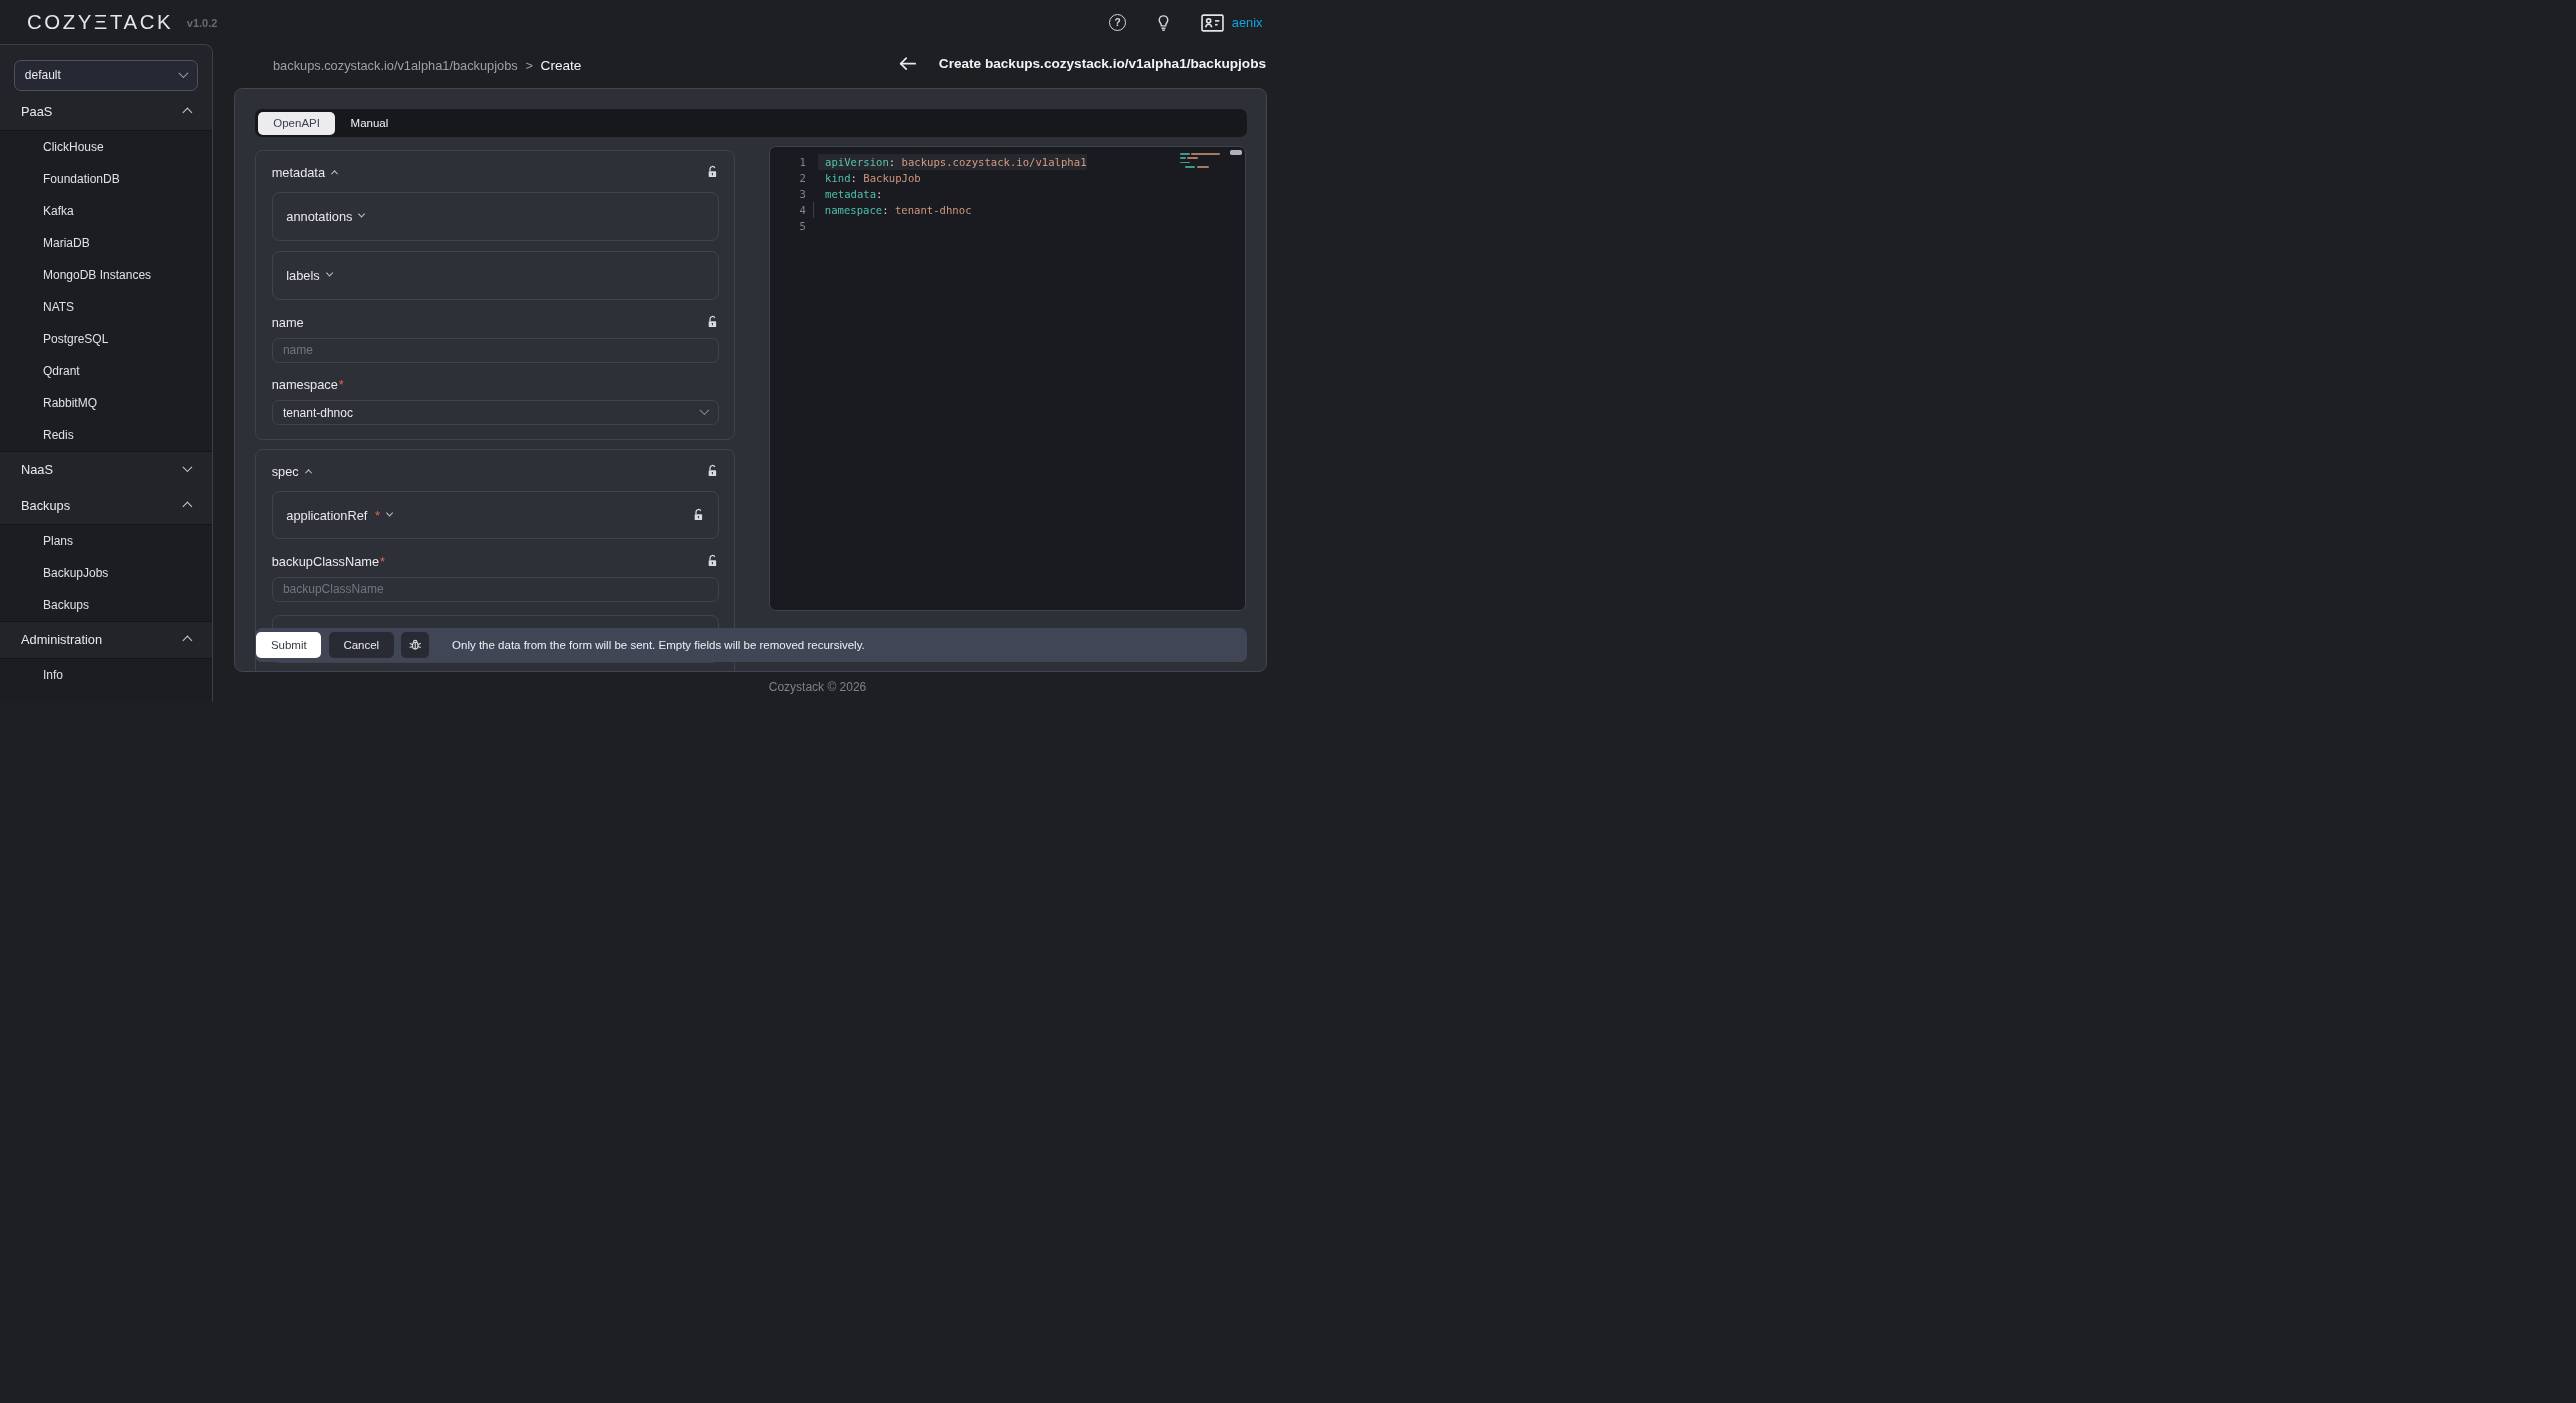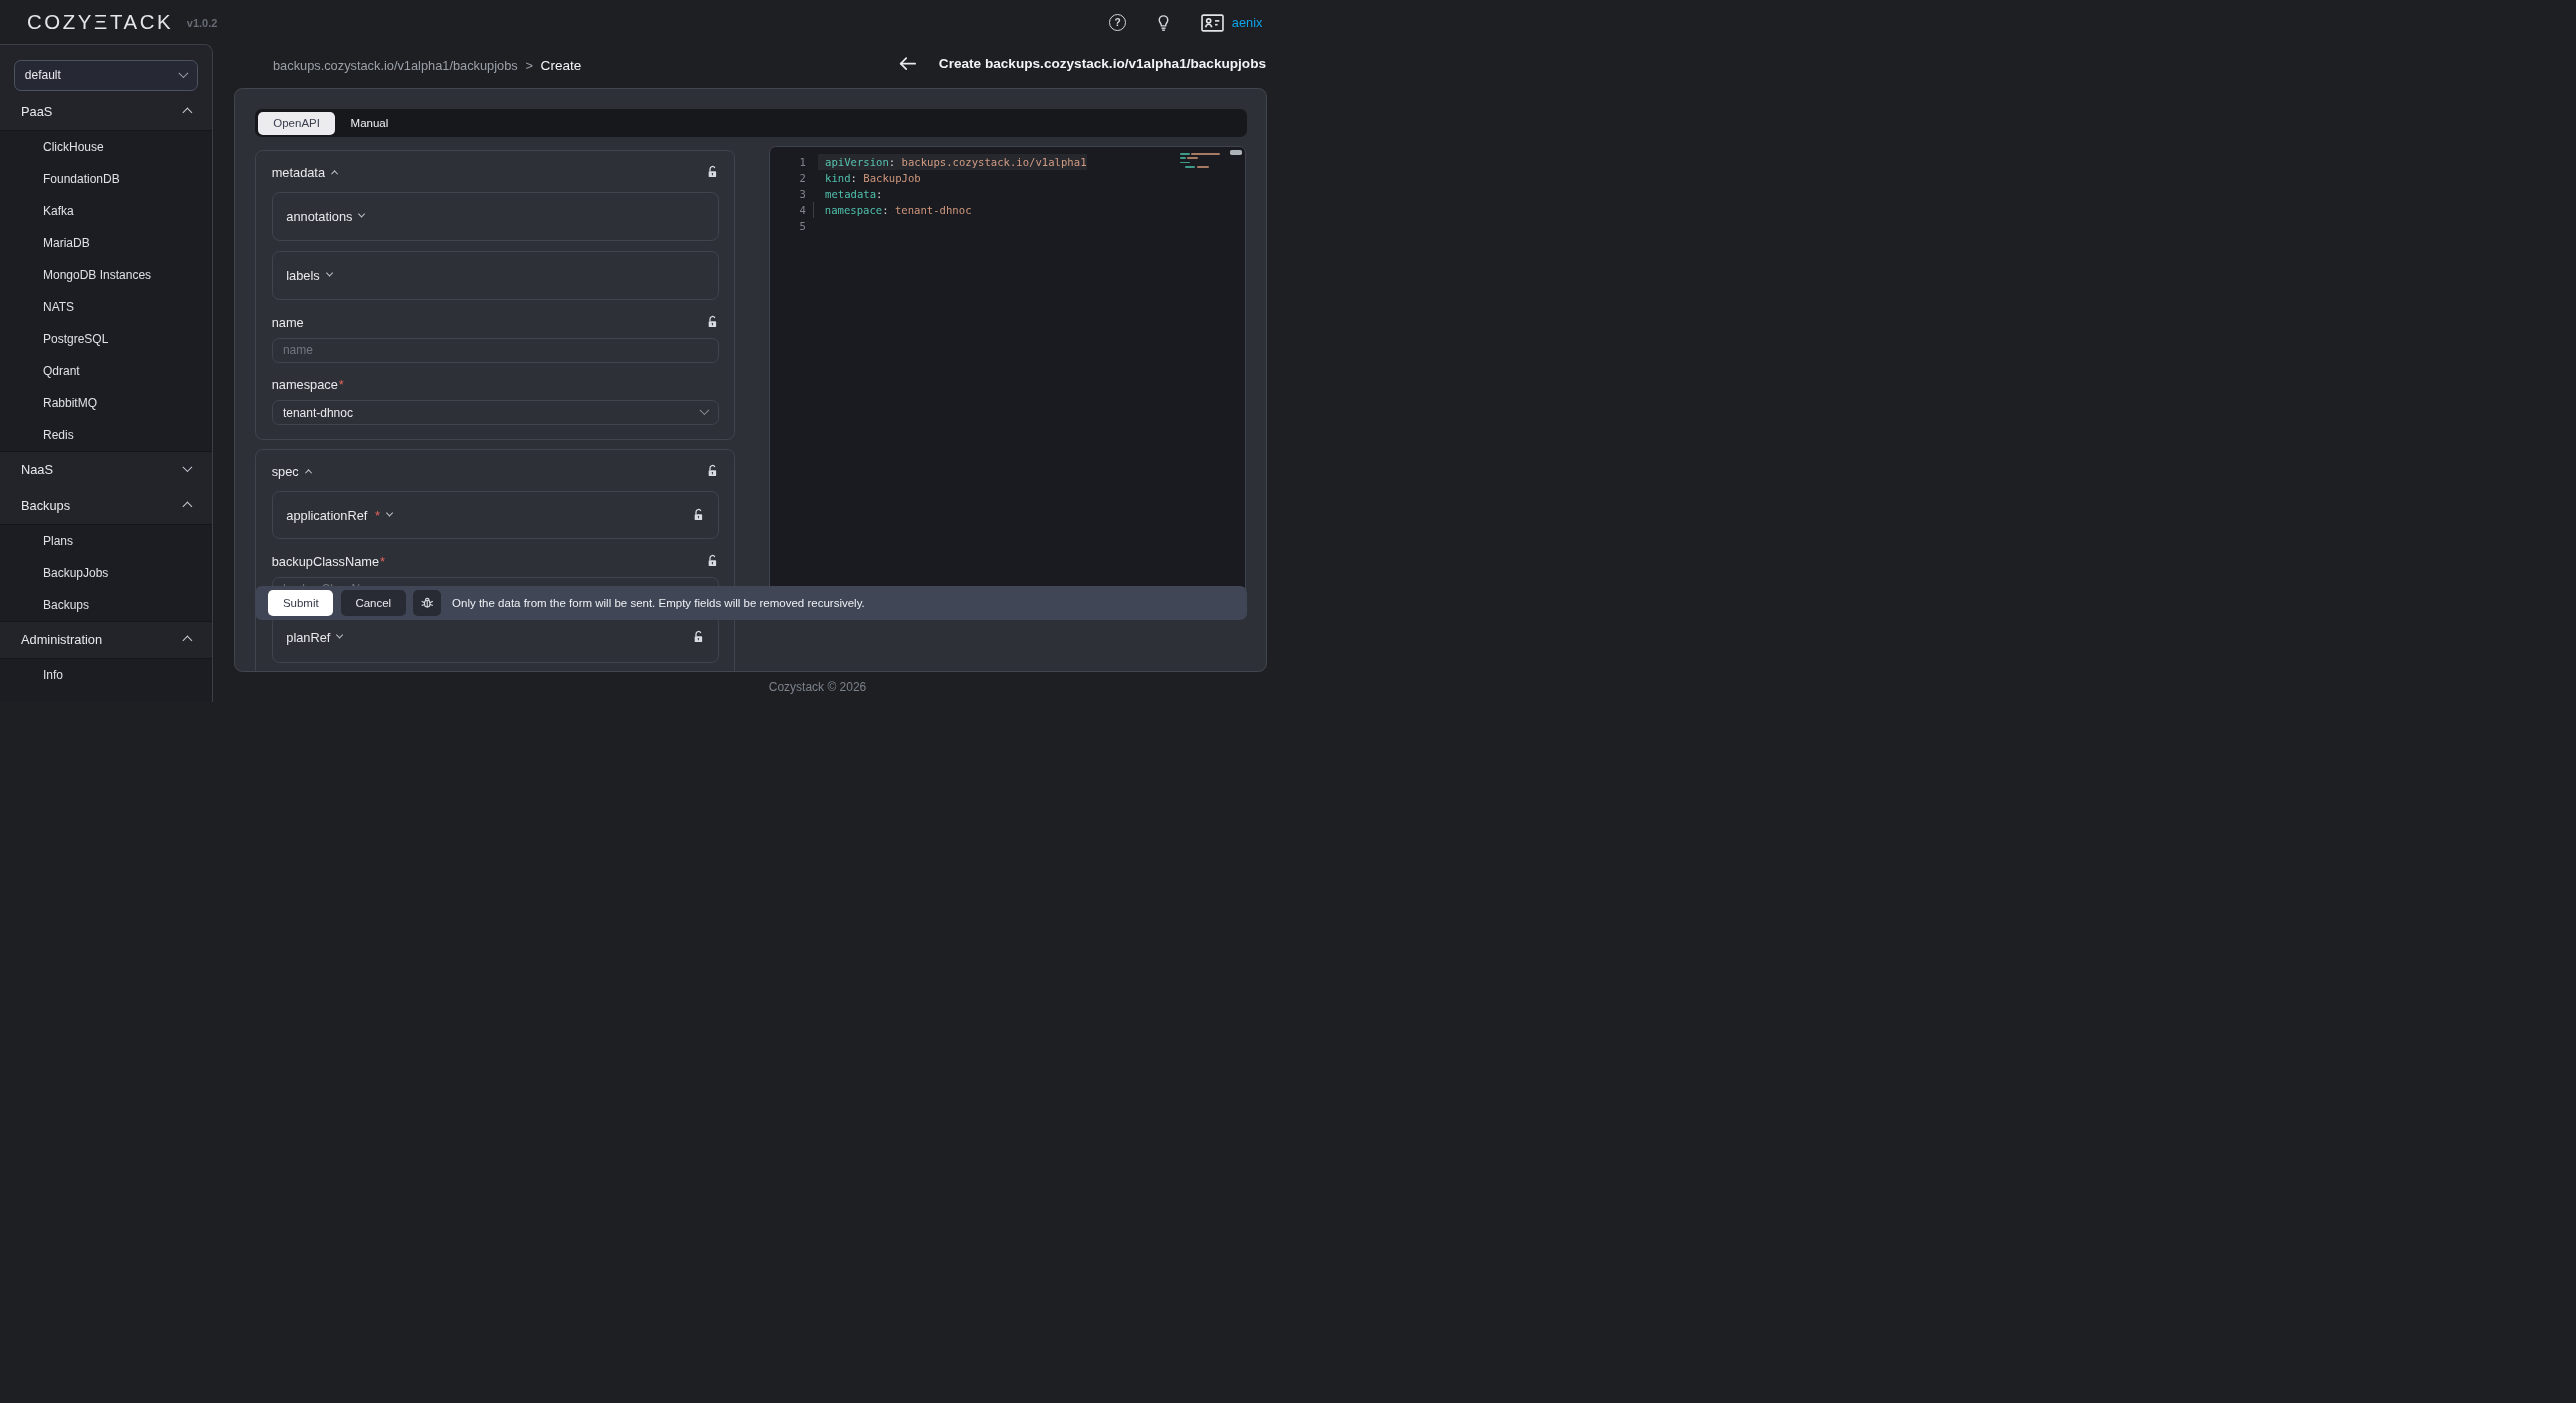--- a/index.html
+++ b/index.html
@@ -74,27 +74,27 @@
   .k { color:#4fc0ab; } .v { color:#d0977d; } .p { color:#d5d7db; }
   .hl { position:absolute; left:48px; top:0; width:269px; height:16px; background:rgba(255,255,255,.06); }
   .indent-guide { border-left:0.9px solid #3a3f47; margin-left:6.8px; padding-left:11px; }
   .minimap { position:absolute; right:13.6px; top:6px; width:51px; }
   .mm-row { display:flex; gap:1.7px; margin-bottom:2.6px; }
   .mm-row i { display:block; height:1.7px; border-radius:0.9px; }
   .mm-k { background:#3f9a89; } .mm-v { background:#a77a63; }
   .mm-slider { position:absolute; right:2.6px; top:2.6px; width:12px; height:5.1px; background:#aeb3ba; border-radius:1.7px; }
 
   
-  .action-bar { position:absolute; left:20.4px; top:497px; width:992px; height:34px; background:#404656; border-radius:6.8px;
-                display:flex; align-items:center; padding:0 13px; gap:7.7px; z-index:5; }
+  .action-bar { position:absolute; left:20.4px; top:539px; width:992px; height:34px; background:#404656; border-radius:6.8px;
+                display:flex; align-items:center; padding:0 1px; gap:7.7px; z-index:5; }
   .btn { height:25.6px; border:none; border-radius:5.1px; font-size:11.5px; font-family:"Liberation Sans",sans-serif; cursor:pointer; padding:0 14.5px; }
   .btn.primary { background:#ffffff; color:#333947; }
   .btn.dark { background:#282b33; color:#e9eaee; }
   .btn.iconbtn { width:28px; padding:0; display:flex; align-items:center; justify-content:center; }
-  .notice { margin-left:3px; font-size:11.5px; color:#eef0f3; }
+  .notice { margin-left:15px; font-size:11.5px; color:#eef0f3; }
 
   .footer { position:absolute; left:383px; top:680px; width:869px; text-align:center; font-size:12px; color:#7c828b; }
 
   svg { display:block; }
 </style>
 </head>
 <body>
 
 <div class="topbar">
   <div class="logo">

